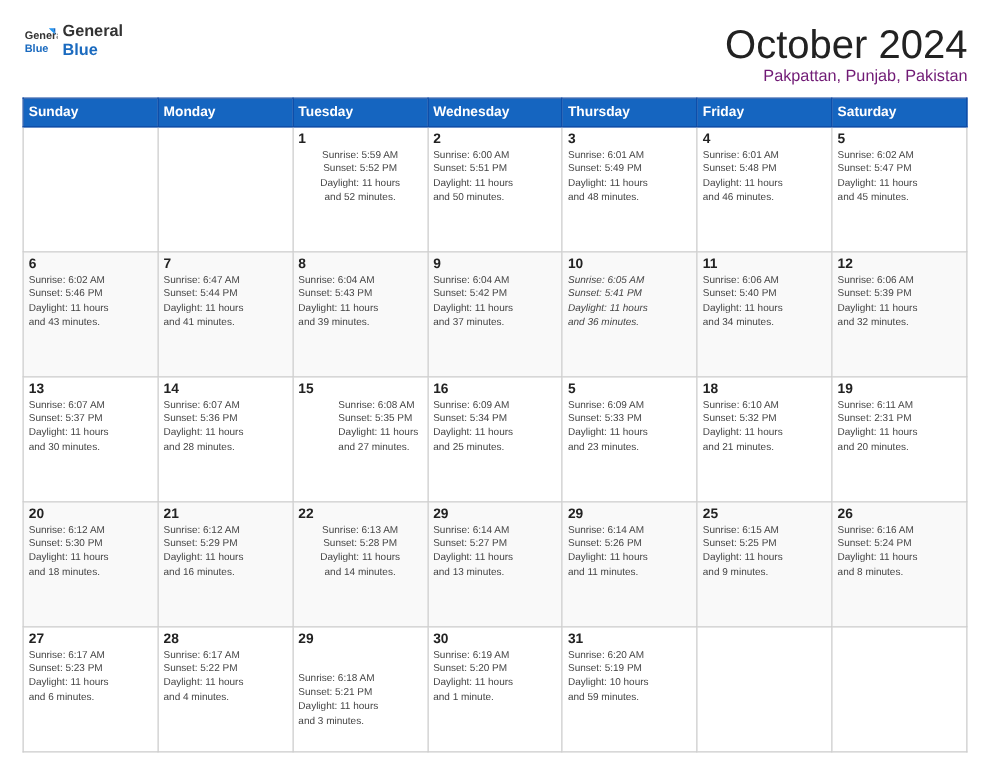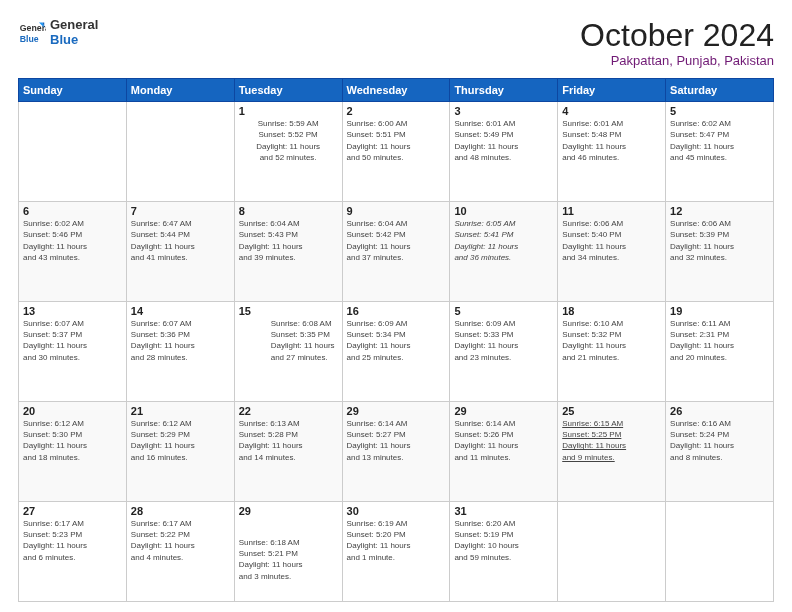--- a/index.html
+++ b/index.html
@@ -276,42 +276,42 @@
           </td>
           <td>
             <span class="day-number">21</span>
             <div class="day-info" style="white-space: pre-line;">Sunrise: 6:12 AM
 Sunset: 5:29 PM
 Daylight: 11 hours
 and 16 minutes.</div>
           </td>
           <td>
             <span class="day-number">22</span>
-            <div class="day-info" style="white-space: pre-line;">Sunrise: 6:13 AM
+            <div class="day-info" style="white-space: pre-line; text-align: center;">Sunrise: 6:13 AM
 Sunset: 5:28 PM
 Daylight: 11 hours
 and 14 minutes.</div>
           </td>
           <td>
             <span class="day-number">29</span>
             <div class="day-info" style="white-space: pre-line;">Sunrise: 6:14 AM
 Sunset: 5:27 PM
 Daylight: 11 hours
 and 13 minutes.</div>
           </td>
           <td>
             <span class="day-number">29</span>
             <div class="day-info" style="white-space: pre-line;">Sunrise: 6:14 AM
 Sunset: 5:26 PM
 Daylight: 11 hours
 and 11 minutes.</div>
           </td>
           <td>
             <span class="day-number">25</span>
-            <div class="day-info" style="white-space: pre-line; text-decoration: underline;">Sunrise: 6:15 AM
+            <div class="day-info" style="white-space: pre-line;">Sunrise: 6:15 AM
 Sunset: 5:25 PM
 Daylight: 11 hours
 and 9 minutes.</div>
           </td>
           <td>
             <span class="day-number">26</span>
             <div class="day-info" style="white-space: pre-line;">Sunrise: 6:16 AM
 Sunset: 5:24 PM
 Daylight: 11 hours
 and 8 minutes.</div>

